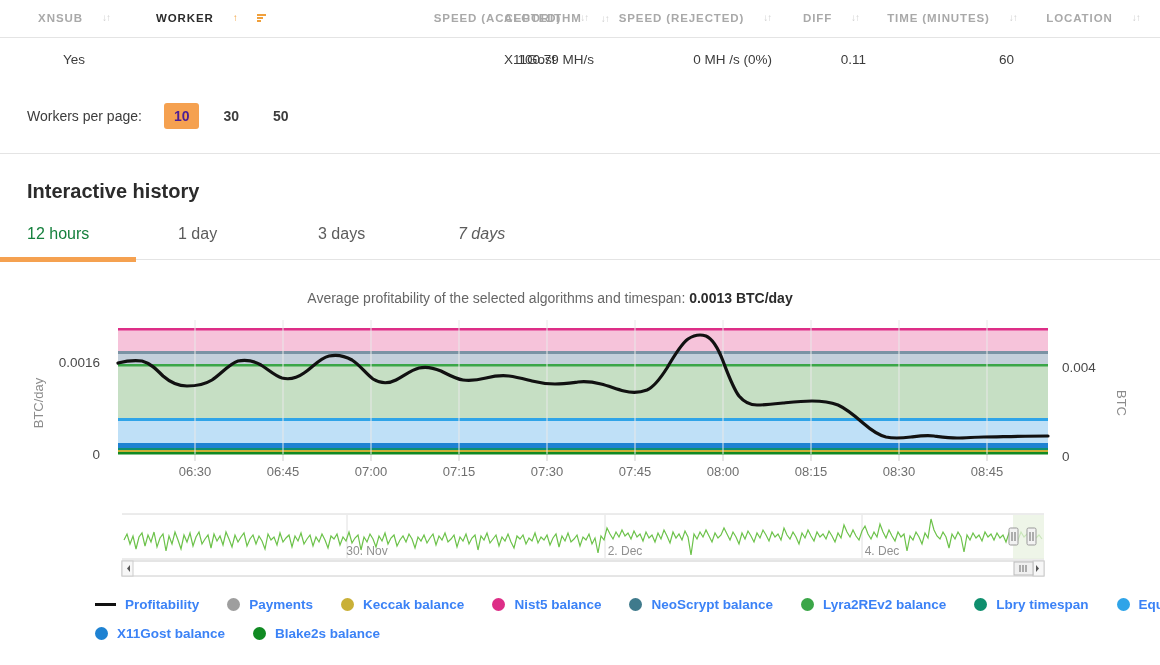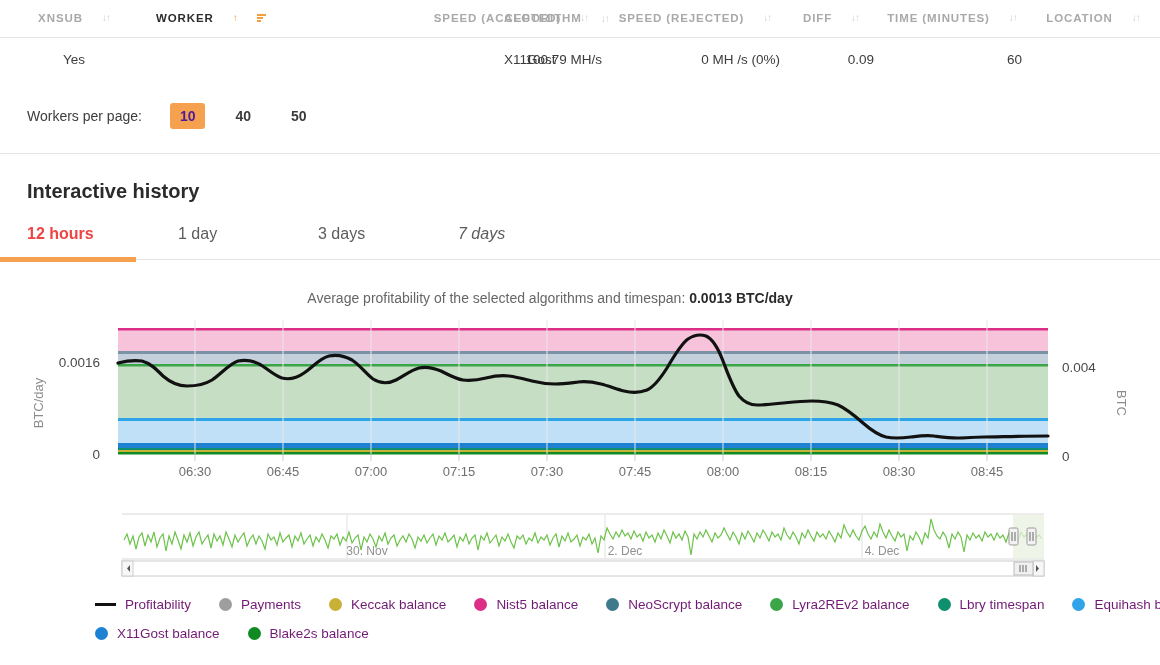--- a/index.html
+++ b/index.html
@@ -31,21 +31,21 @@
   .sort-ico.active { color: #f0a03c; }
   .sort-bars { display:inline-block; width:9px; margin-left:1px; }
   .sort-bars i { display:block; background:#f0a03c; height:1.5px; margin:1.5px 0; }
   .sort-bars i:nth-child(1){ width:9px; }
   .sort-bars i:nth-child(2){ width:6px; }
   .sort-bars i:nth-child(3){ width:4px; }
 
   .workers-table tbody td {
     font-size: 13.5px;
     color: #3c3c3c;
-    padding: 14px 4px;
+    padding: 14px 12px;
     white-space: nowrap;
   }
 
   .col-xnsub    { width: 148px; text-align: center; }
   .col-worker   { width: 108px; text-align: center; }
   .col-algo     { width: 160px; text-align: left; padding-left: 0 !important; }
   .col-accepted { width: 190px; text-align: right; }
   .col-rejected { width: 178px; text-align: right; }
   .col-diff     { width: 94px;  text-align: right; }
   .col-time     { width: 148px; text-align: right; }
@@ -56,33 +56,33 @@
   td.col-accepted { padding-right: 32px; }
   td.col-rejected { padding-right: 30px; }
   td.col-diff     { padding-right: 28px; }
   td.col-time     { padding-right: 60px; }
   th.col-algo     { text-align: left; padding-left: 0; }
   td.col-algo     { padding-left: 0; }
   .algo-pad { padding-left: 248px; }
 
   
   .perpage-row {
-    display: flex; align-items: center; gap: 14px;
+    display: flex; align-items: center; gap: 8px;
     padding: 22px 0 24px 27px;
     border-bottom: 1px solid #e4e4e4;
   }
   .perpage-label { font-size: 14px; color: #3c3c3c; margin-right: 14px; }
   .pp { font-size: 14px; font-weight: 700; color: #3c3c3c; padding: 5px 10px; cursor: pointer; margin-right: 6px; border-radius: 3px; }
   .pp.active { background: #f5a150; color: #4c1d95; }
 
   
   .hist-title { font-size: 20px; font-weight: 700; color: #2b2b2b; padding: 26px 0 0 27px; }
   .tabs { display: flex; align-items: flex-end; padding-left: 27px; margin-top: 22px; border-bottom: 1px solid #e4e4e4; }
   .tab { font-size: 16px; color: #5c5c5c; padding: 0 0 16px 0; margin-right: 0; width: 140px; text-align: left; cursor: pointer; position: relative; }
-  .tab.active { color: #ef4444; font-weight: 700; }
+  .tab.active { color: #15803d; font-weight: 400; }
   .tab.active:after {
     content: ""; position: absolute; left: -27px; right: 31px; bottom: -3px;
     height: 5px; background: #f5a150;
   }
   .tab:nth-child(2){ padding-left: 11px; }
   .tab:nth-child(3){ padding-left: 11px; }
   .tab:nth-child(4){ padding-left: 11px; font-style: italic; }
 
   
   .chart-wrap { position: relative; width: 1100px; height: 380px; }
@@ -93,21 +93,21 @@
   .chart-subtitle b { color: #2b2b2b; font-weight: 700; }
   .chart-svg { display: block; }
 
   .legend { padding: 0 0 0 95px; }
   .legend-row { display: flex; align-items: center; flex-wrap: nowrap; }
   .legend-row:first-child { margin-top: 6px; }
   .legend-row:last-child { margin-top: 14px; }
   .legend-item { display: flex; align-items: center; margin-right: 28px; cursor: pointer; }
   .legend-dot { width: 13px; height: 13px; border-radius: 50%; margin-right: 9px; flex: none; }
   .legend-line { width: 21px; height: 3px; background: #111111; margin-right: 9px; flex: none; }
-  .legend-text { font-size: 13.5px; font-weight: 400; color: #701a75; white-space: nowrap; }
+  .legend-text { font-size: 13.5px; font-weight: 700; color: #3b82f6; white-space: nowrap; }
 </style>
 </head>
 <body>
 
 <div class="page">
 
   <table class="workers-table">
     <thead>
       <tr>
         <th class="col-xnsub">
@@ -167,31 +167,31 @@
     </thead>
     <tbody>
       <tr>
         <td class="col-xnsub">Yes</td>
         <td class="col-worker"></td>
         <td class="col-algo">
           <span class="algo-pad">X11Gost</span>
         </td>
         <td class="col-accepted">100.79 MH/s</td>
         <td class="col-rejected">0 MH /s (0%)</td>
-        <td class="col-diff">0.09</td>
+        <td class="col-diff">0.11</td>
         <td class="col-time">60</td>
         <td class="col-location"></td>
       </tr>
     </tbody>
   </table>
 
   <div class="perpage-row">
     <span class="perpage-label">Workers per page:</span>
     <span class="pp active">10</span>
-    <span class="pp">40</span>
+    <span class="pp">30</span>
     <span class="pp">50</span>
   </div>
 
   <div class="hist-title">Interactive history</div>
 
   <div class="tabs">
     <div class="tab active">12 hours</div>
     <div class="tab">1 day</div>
     <div class="tab">3 days</div>
     <div class="tab">7 days</div>

